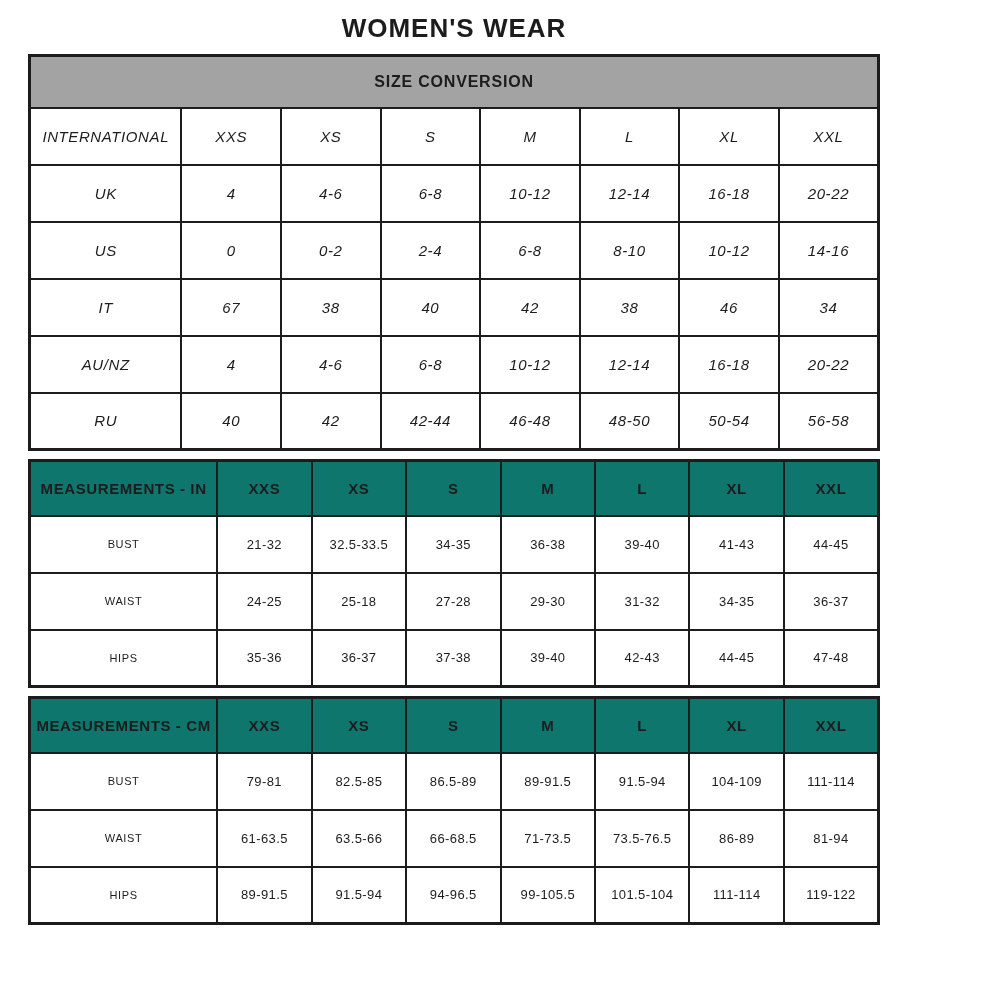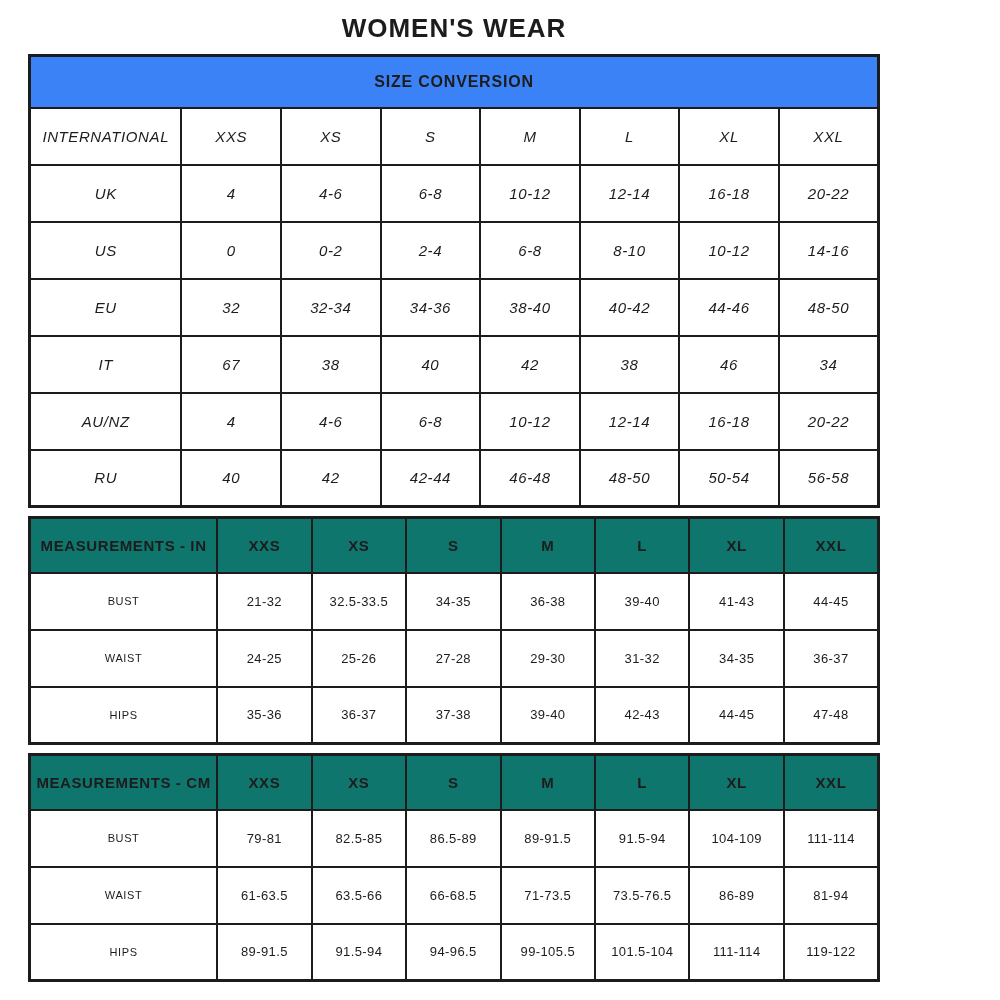--- a/index.html
+++ b/index.html
@@ -34,21 +34,21 @@
     vertical-align: middle;
     padding: 0 4px;
     overflow: hidden;
   }
 
   
   .t1 col.c-label { width: 17.9%; }
   .t1 col.c-size  { width: 11.73%; }
   .t1 th.banner {
     height: 52px;
-    background: #3b82f6;
+    background: #a3a3a3;
     font-size: 16px;
     font-weight: bold;
     letter-spacing: 0.8px;
   }
   .t1 td {
     height: 57px;
     font-size: 15px;
     letter-spacing: 0.6px;
     font-style: italic;
   }
@@ -122,30 +122,20 @@
         <td>US</td>
         <td>0</td>
         <td>0-2</td>
         <td>2-4</td>
         <td>6-8</td>
         <td>8-10</td>
         <td>10-12</td>
         <td>14-16</td>
       </tr>
       <tr>
-        <td>EU</td>
-        <td>32</td>
-        <td>32-34</td>
-        <td>34-36</td>
-        <td>38-40</td>
-        <td>40-42</td>
-        <td>44-46</td>
-        <td>48-50</td>
-      </tr>
-      <tr>
         <td>IT</td>
         <td>67</td>
         <td>38</td>
         <td>40</td>
         <td>42</td>
         <td>38</td>
         <td>46</td>
         <td>34</td>
       </tr>
       <tr>
@@ -201,21 +191,21 @@
         <td>32.5-33.5</td>
         <td>34-35</td>
         <td>36-38</td>
         <td>39-40</td>
         <td>41-43</td>
         <td>44-45</td>
       </tr>
       <tr>
         <td class="lbl">WAIST</td>
         <td>24-25</td>
-        <td>25-26</td>
+        <td>25-18</td>
         <td>27-28</td>
         <td>29-30</td>
         <td>31-32</td>
         <td>34-35</td>
         <td>36-37</td>
       </tr>
       <tr>
         <td class="lbl">HIPS</td>
         <td>35-36</td>
         <td>36-37</td>

